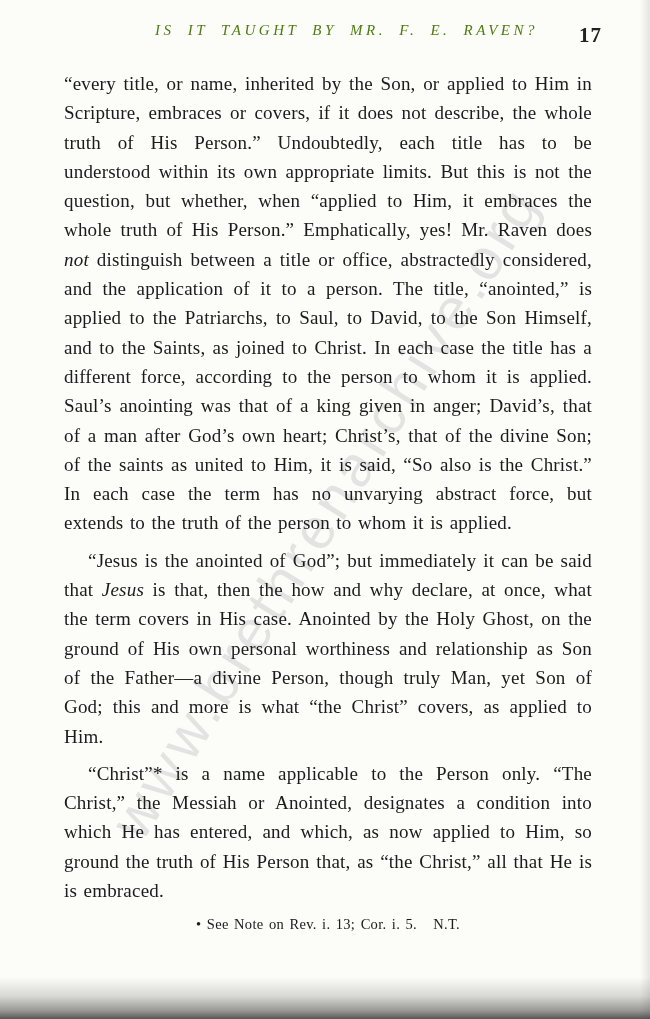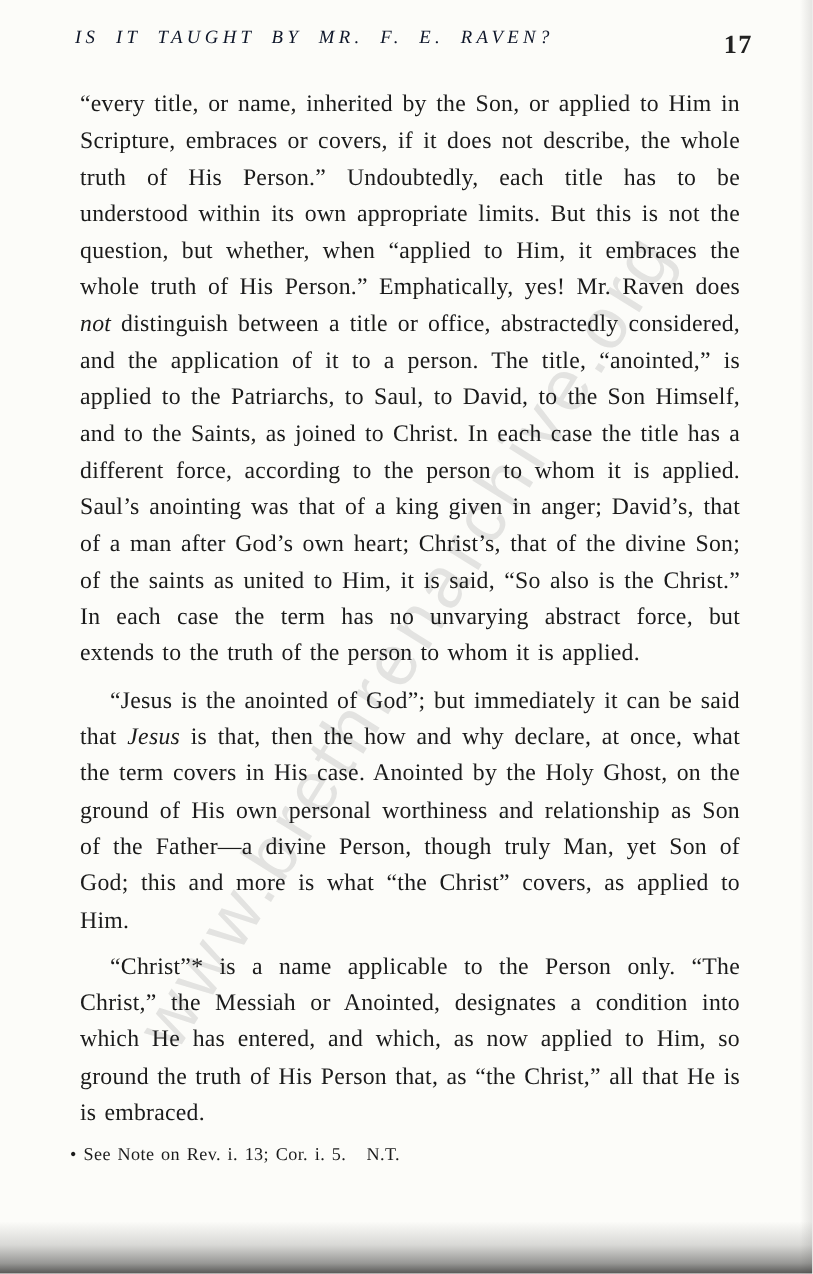--- a/index.html
+++ b/index.html
@@ -17,26 +17,26 @@
     position: absolute;
     top: 22px;
     left: 60px;
     right: 42px;
     height: 24px;
   }
   .running-head .title {
     position: absolute;
     left: 0;
     right: 70px;
-    text-align: left;
+    text-align: right;
     font-style: italic;
     font-size: 15px;
     letter-spacing: 3.5px;
     word-spacing: 6px;
-    color: #0f172a;
+    color: #4d7c0f;
   }
   .running-head .pageno {
     position: absolute;
     right: 6px;
     top: 1px;
     font-size: 21px;
     font-weight: bold;
     letter-spacing: 1px;
     color: #222;
   }
@@ -51,21 +51,21 @@
     letter-spacing: 0.2px;
     word-spacing: 1.5px;
   }
   p.para { margin: 8px; }
   p.para.indent { text-indent: 24px; }
   .it { font-style: italic; }
   .footnote {
     margin-top: 3px;
     font-size: 14.5px;
     line-height: 22px;
-    text-align: left;
+    text-align: center;
     white-space: pre-wrap;
     letter-spacing: 0.3px;
   }
   .watermark {
     position: absolute;
     left: -235px;
     top: 478px;
     width: 1120px;
     text-align: center;
     transform: rotate(-58deg);

